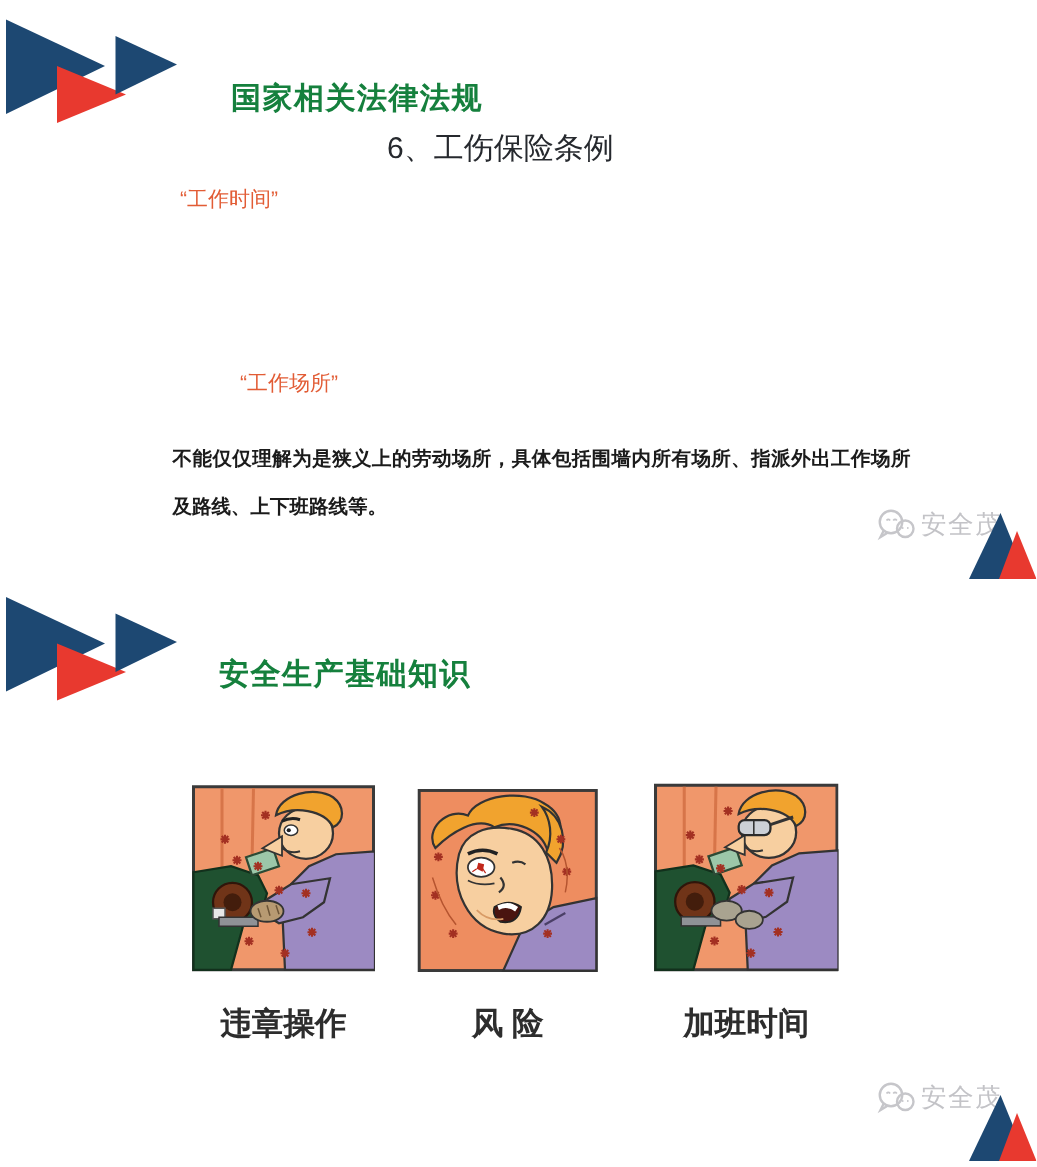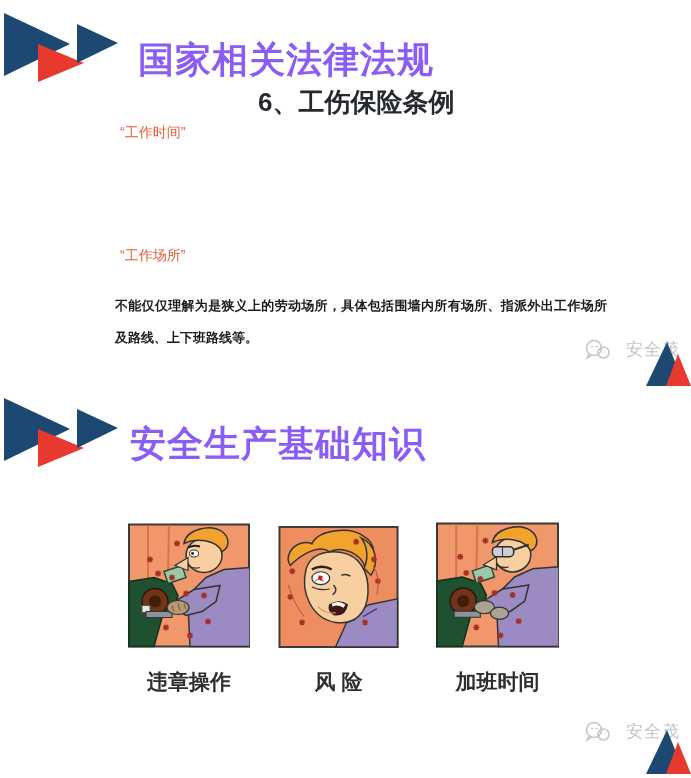--- a/index.html
+++ b/index.html
@@ -7,41 +7,41 @@
        font-family:"Liberation Sans",sans-serif;}
   .page{position:relative;width:691px;height:778px;background:#fff;}
   .slide{position:absolute;left:0;width:691px;overflow:hidden;background:#fff;}
   .slide1{top:0;height:390px;}
   .slide2{top:390px;height:388px;}
 
   .logo{position:absolute;left:0;width:125px;height:95px;}
   .slide1 .logo{top:10px;}
   .slide2 .logo{top:5px;}
 
-  .slide-title{position:absolute;margin:0;font-size:36px;font-weight:800;
-               color:#8b5cf6;letter-spacing:1px;white-space:nowrap;}
+  .slide-title{position:absolute;margin:16px;font-size:20px;font-weight:800;
+               color:#15803d;letter-spacing:1px;white-space:nowrap;}
   .slide1 .slide-title{left:138px;top:36px;}
   .slide2 .slide-title{left:130px;top:30px;}
 
-  .subtitle{position:absolute;left:258px;top:85px;font-size:26px;font-weight:700;
+  .subtitle{position:absolute;left:258px;top:85px;font-size:20px;font-weight:400;
             color:#26292e;white-space:nowrap;}
 
   .sec-heading{position:absolute;left:120px;font-size:14px;font-weight:400;
                color:#e25c35;white-space:nowrap;}
   .h1pos{top:124px;}
-  .h2pos{top:247px;}
+  .h2pos{top:247px;margin-left:40px;}
 
   .body-text{position:absolute;left:115px;width:492px;margin:0;
              font-size:13px;font-weight:700;color:#1b1b1b;
              line-height:32px;text-align:justify;}
   .p1pos{top:146px;}
   .p2pos{top:268px;margin-top:22px;}
 
   .watermark{position:absolute;left:584px;display:flex;align-items:center;
-             gap:16px;z-index:1;text-align:right;}
+             gap:4px;z-index:1;text-align:right;}
   .slide1 .watermark{top:338px;}
   .slide2 .watermark{top:330px;}
   .watermark-text{font-size:17px;font-weight:500;color:#c3c3c7;
                   letter-spacing:1px;white-space:nowrap;}
 
   .corner{position:absolute;right:0;width:45px;height:44px;z-index:2;}
   .slide1 .corner{top:342px;}
   .slide2 .corner{top:340px;}
 
   .fig{position:absolute;}

